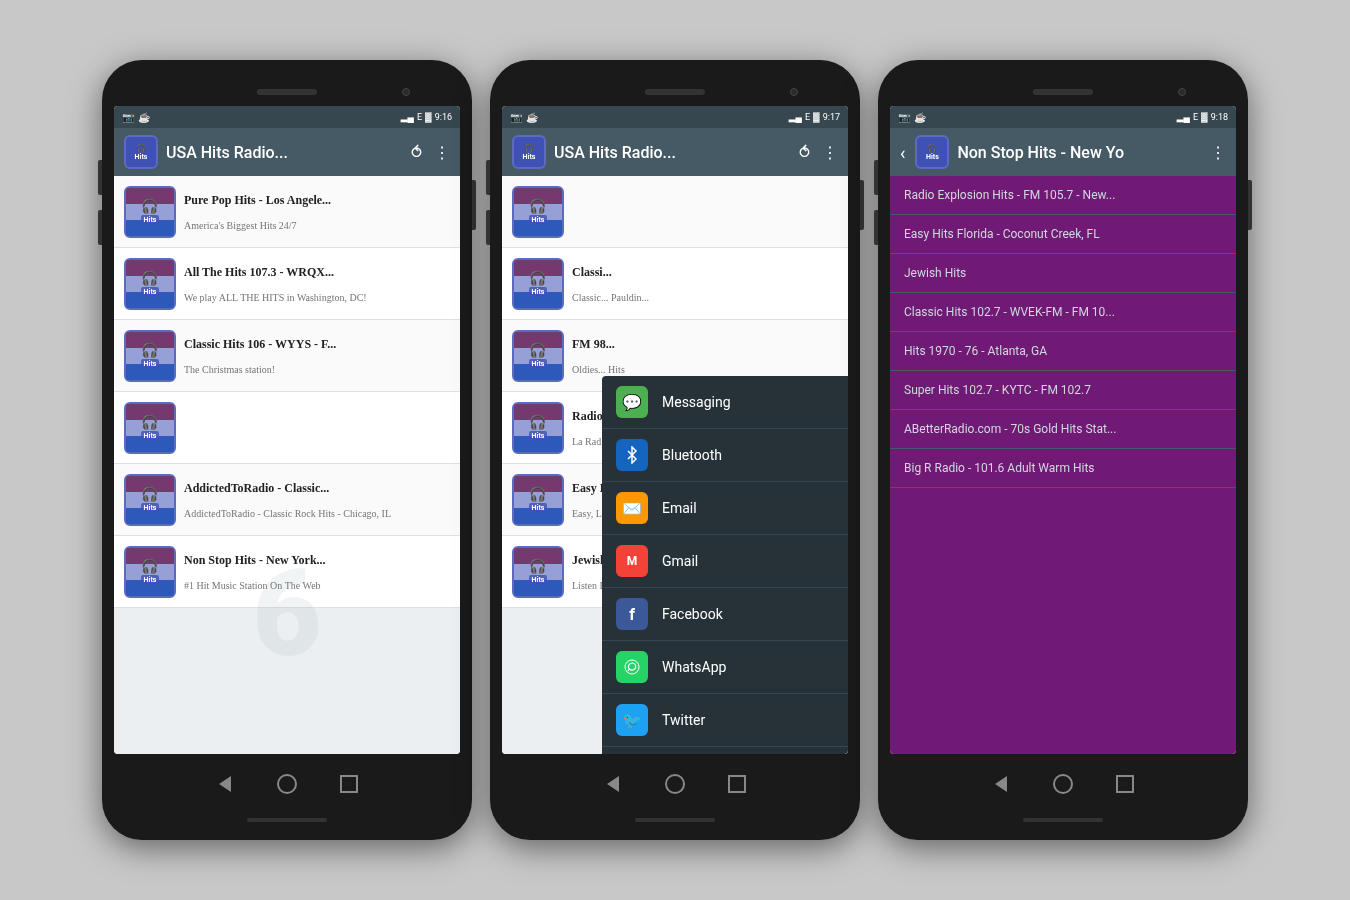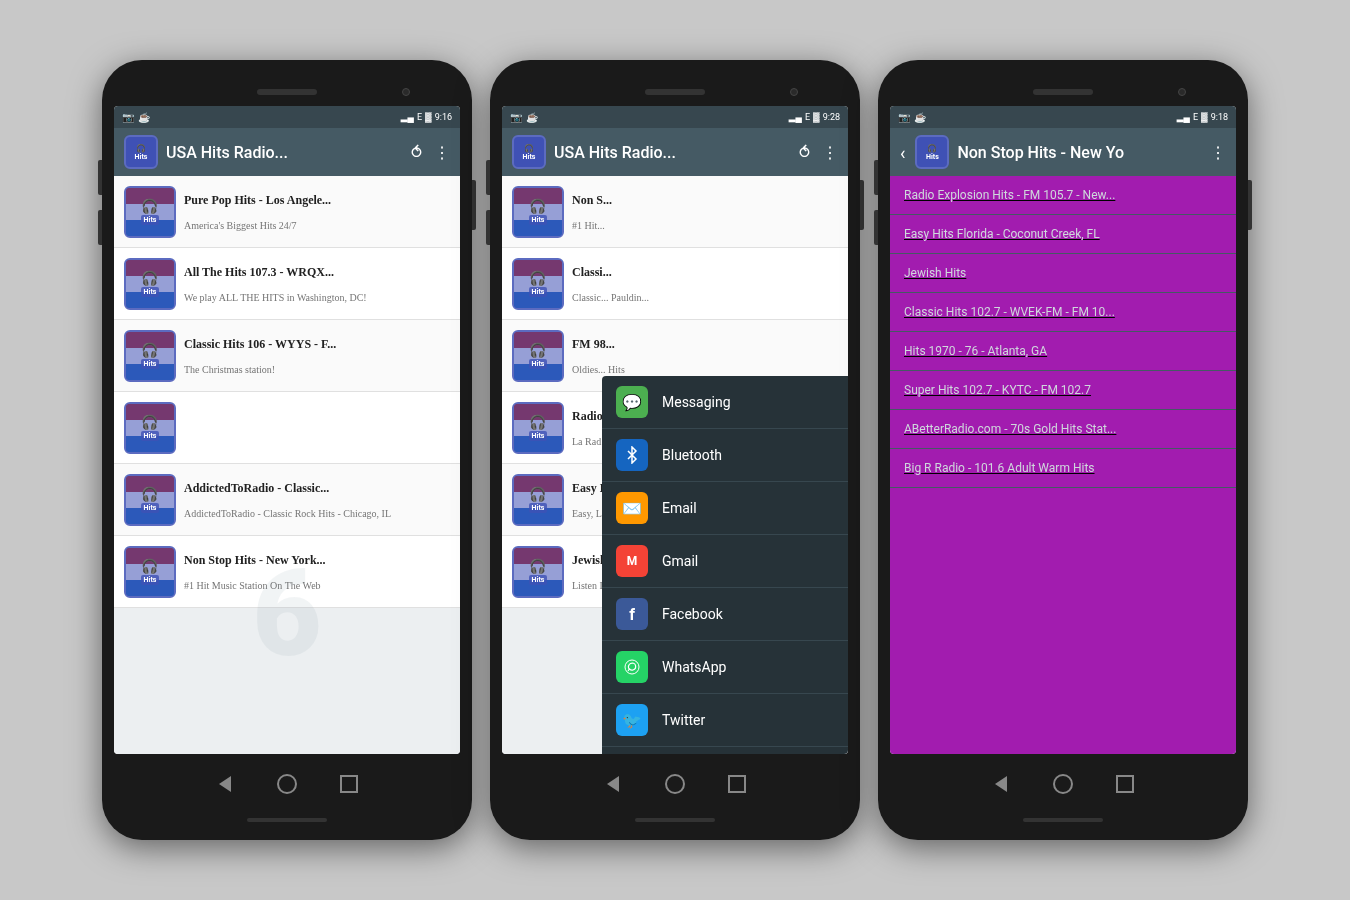--- a/index.html
+++ b/index.html
@@ -294,22 +294,21 @@
     }
     .share-item-label {
       font-size: 14px;
       color: #fff;
     }
 
     
     .station-list {
       flex: 1;
       overflow: hidden;
-      background: #a21caf;
-      text-decoration: underline;
+      background: #701a75;
     }
     .station-item {
       padding: 12px 14px;
       border-bottom: 1px solid #455a64;
       font-size: 12px;
       color: #cfd8dc;
       white-space: nowrap;
       overflow: hidden;
       text-overflow: ellipsis;
       cursor: pointer;
@@ -504,21 +503,21 @@
 
     <div class="status-bar">
       <div class="status-left">
         <span>📷</span>
         <span>☕</span>
       </div>
       <div class="status-right">
         <span>▂▄</span>
         <span>E</span>
         <span>▓</span>
-        <span>9:28</span>
+        <span>9:17</span>
       </div>
     </div>
 
     <div class="toolbar">
       <div class="toolbar-logo">
         <span>🎧</span>
         <span style="font-size:7px">Hits</span>
       </div>
       <div class="toolbar-title">USA Hits Radio...</div>
       <div class="toolbar-icons">
@@ -532,24 +531,20 @@
         <div class="radio-thumb">
           <div class="radio-thumb-flag">
             <div class="flag-stripe-red"></div>
             <div class="flag-stripe-white"></div>
             <div class="flag-stripe-blue"></div>
           </div>
           <div class="radio-thumb-overlay">
             <span class="thumb-headphone">🎧</span>
             <span class="thumb-label">Hits</span>
           </div>
-        </div>
-        <div class="radio-info">
-          <div class="radio-name">Non S...</div>
-          <div class="radio-desc">#1 Hit...</div>
         </div>
       </div>
       <div class="radio-item">
         <div class="radio-thumb">
           <div class="radio-thumb-flag">
             <div class="flag-stripe-red"></div>
             <div class="flag-stripe-white"></div>
             <div class="flag-stripe-blue"></div>
           </div>
           <div class="radio-thumb-overlay">

